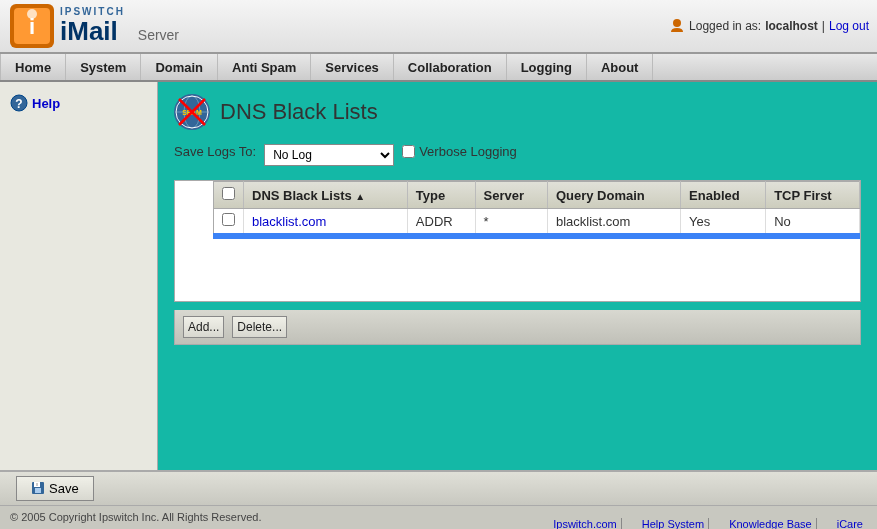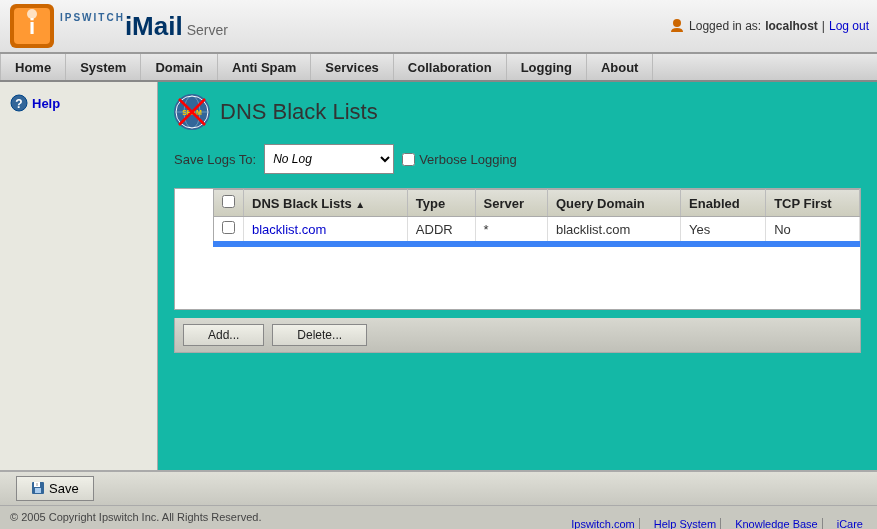--- a/index.html
+++ b/index.html
@@ -8,21 +8,21 @@
       display: flex;
       align-items: center;
     }
     #logo-icon {
       width: 48px;
       height: 48px;
       margin-right: 4px;
     }
     #logo-text {
       display: flex;
-      flex-direction: row;
+      flex-direction: column;
       line-height: 1.1;
     }
     #logo-ipswitch {
       font-size: 10px;
       font-weight: bold;
       color: #336699;
       letter-spacing: 2px;
       text-transform: uppercase;
     }
 
@@ -121,33 +121,32 @@
     }
     #page-title {
       font-size: 22px;
       font-weight: normal;
       color: #333;
     }
 
     
     #form-row {
       display: flex;
-      align-items: center;
+      align-items: flex-start;
       gap: 8px;
       margin-bottom: 14px;
     }
     #form-row label { font-size: 13px; color: #333; }
     #save-logs-select {
       width: 130px;
-      height: 30px;
+      height: 22px;
       font-size: 12px;
       border: 1px solid #888;
       background: white;
       padding: 0 4px;
-      font-style: italic;
     }
     #verbose-label {
       display: flex;
       align-items: center;
       gap: 4px;
       font-size: 13px;
       cursor: pointer;
     }
 
     
@@ -193,21 +192,21 @@
     
     #table-footer {
       background: linear-gradient(to bottom, #d8d8d0, #c0c0b8);
       border: 1px solid #aaa;
       border-top: none;
       padding: 6px 8px;
       display: flex;
       gap: 8px;
     }
     .action-btn {
-      padding: 3px 24px;
+      padding: 3px 4px;
       background: linear-gradient(to bottom, #f0f0e8, #d8d8d0);
       border: 1px solid #888;
       font-size: 12px;
       cursor: pointer;
       color: #222;
     }
 
     
     #save-bar {
       background: linear-gradient(to bottom, #e0e0d8, #c8c8c0);
@@ -234,21 +233,21 @@
       background: #c8c8c0;
       border-top: 1px solid #aaa;
       height: 24px;
       display: flex;
       align-items: center;
       justify-content: space-between;
       padding: 0 10px;
       font-size: 11px;
       color: #444;
     }
-    #footer-links { display: flex; gap: 10px; margin-top: 14px; }
+    #footer-links { display: flex; gap: 16px; margin-top: 14px; }
     #footer-links a {
       color: #0000cc;
       text-decoration: none;
       font-size: 11px;
       padding: 0 4px;
       border-right: 1px solid #888;
     }
     #footer-links a:last-child { border-right: none; }
 
     
@@ -273,21 +272,21 @@
     <div id="logo-area">
 
       <svg id="logo-icon" viewBox="0 0 48 48">
         <rect x="2" y="2" width="44" height="44" rx="6" fill="#cc6600"></rect>
         <rect x="6" y="6" width="36" height="36" rx="4" fill="#ff9933"></rect>
         <text x="24" y="32" text-anchor="middle" font-size="22" font-weight="bold" fill="white" font-family="Arial">i</text>
         <circle cx="24" cy="12" r="5" fill="white" opacity="0.7"></circle>
       </svg>
       <div id="logo-text">
         <span id="logo-ipswitch">IPSWITCH</span>
-        <div style="display:flex;align-items:baseline;gap:4px">
+        <div style="display:flex;align-items:baseline;gap:20px">
           <span style="font-size:26px;font-weight:bold;color:#003366;">iMail</span>
           <span style="font-size:14px;color:#666;">Server</span>
         </div>
       </div>
     </div>
 
     <div id="user-info">
 
       <svg width="16" height="16" viewBox="0 0 16 16">
         <circle cx="8" cy="5" r="4" fill="#cc6600"></circle>

